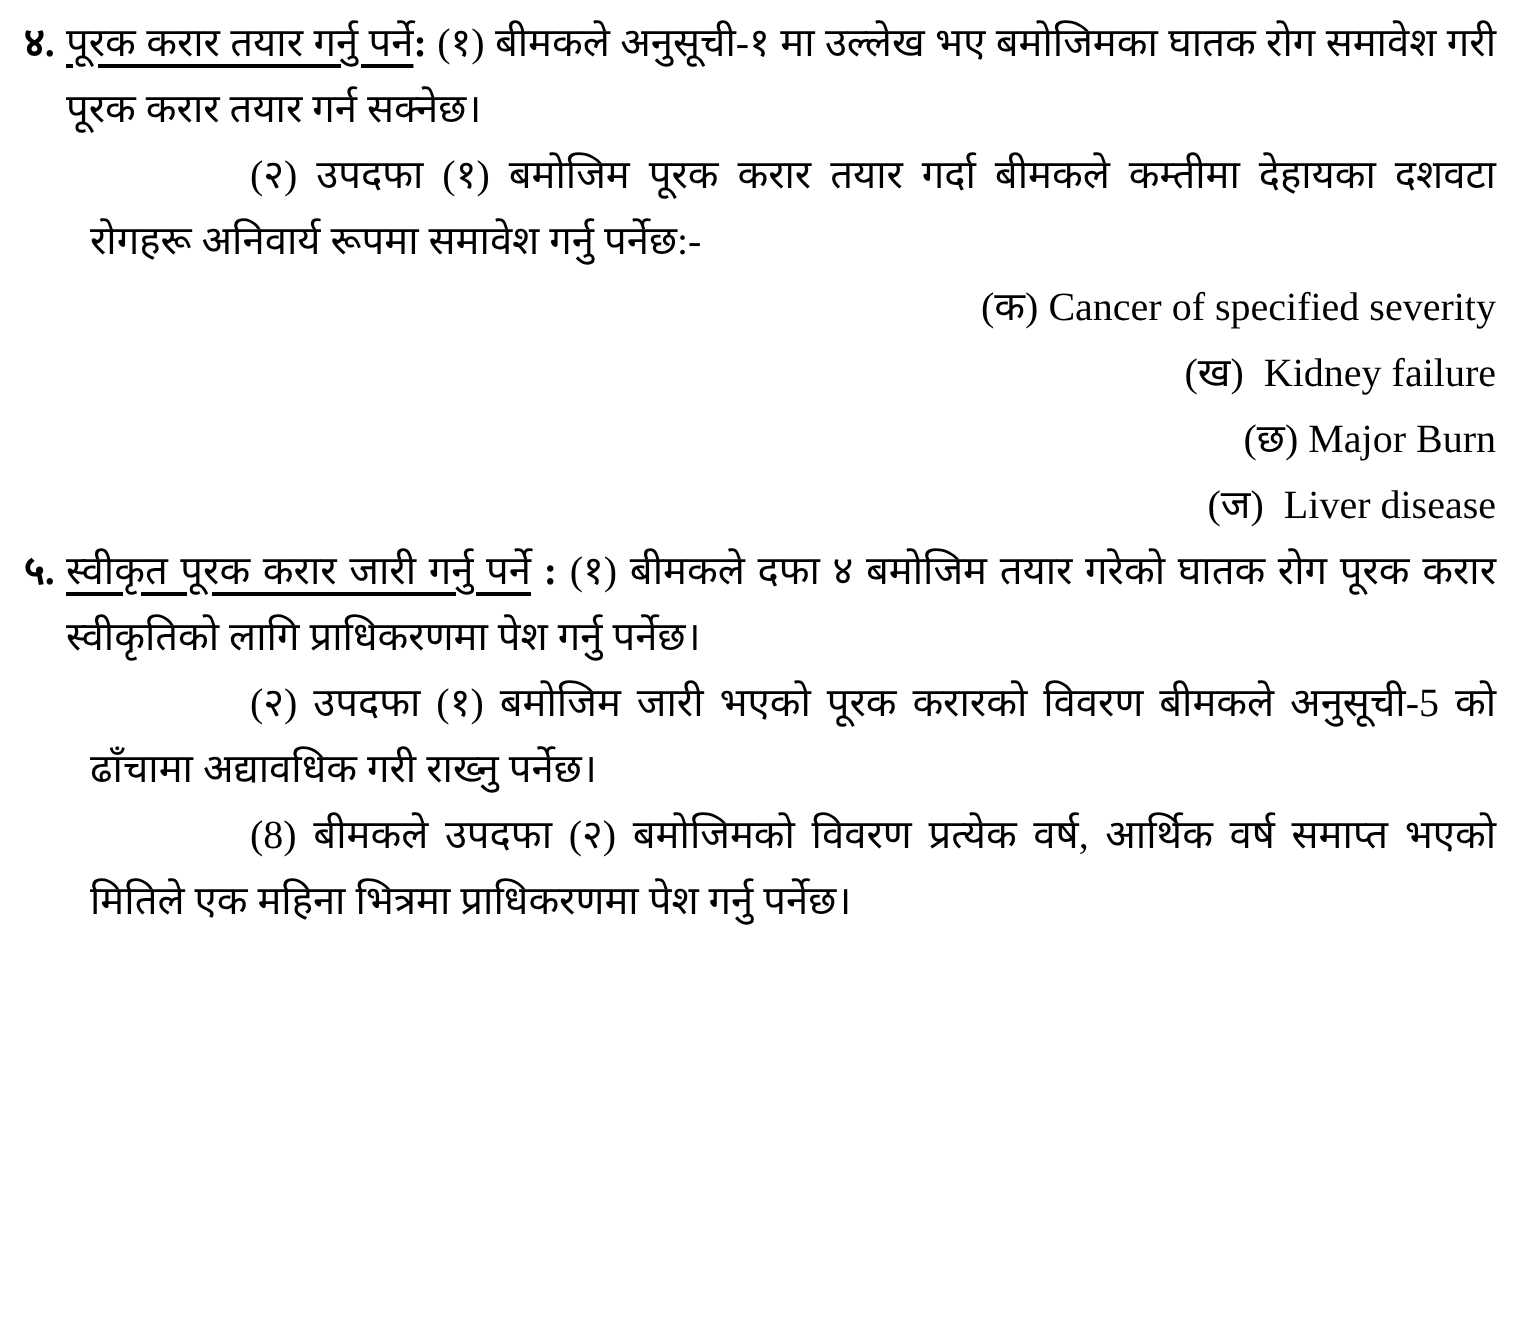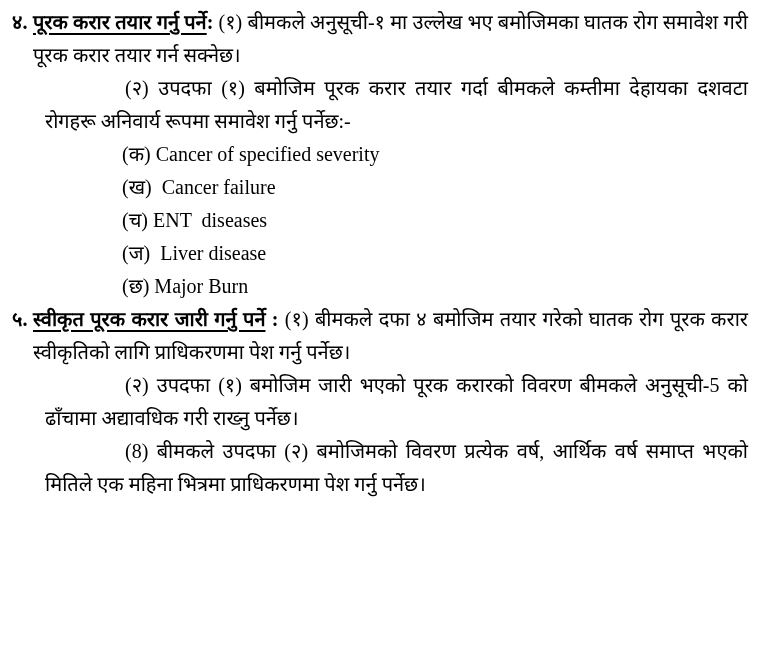--- a/index.html
+++ b/index.html
@@ -21,56 +21,55 @@
     margin-left: 21px;
     text-align: justify;
   }
   .secnum {
     position: absolute;
     left: -21px;
     top: 0;
     font-weight: bold;
   }
   .heading {
-    font-weight: bold;
+    font-weight: normal;
     text-decoration: underline;
     text-decoration-thickness: 2px;
     text-underline-offset: 4px;
   }
   .colon { font-weight: bold; }
   .sub {
     margin-left: 33px;
     text-indent: 80px;
     text-align: justify;
   }
-  .list { margin-left: 110px; }
+  .list { margin-left: 76px; text-align: right; }
   .li { white-space: pre; }
   .li-marker { white-space: pre; }
   .li-text { white-space: pre; }
 </style>
 </head>
 <body>
 
 <div class="page">
 
   <div class="section">
     <div class="lead">
       <span class="secnum">४.</span><span class="heading">पूरक करार तयार गर्नु पर्ने</span><span class="colon">:</span>
       <span class="body-text">(१) बीमकले अनुसूची-१ मा उल्लेख भए बमोजिमका घातक रोग समावेश गरी पूरक करार तयार गर्न सक्नेछ।</span>
     </div>
     <div class="sub">
       <span>(२) उपदफा (१) बमोजिम पूरक करार तयार गर्दा बीमकले कम्तीमा देहायका दशवटा रोगहरू अनिवार्य रूपमा समावेश गर्नु पर्नेछ:-</span>
     </div>
 
     <div class="list">
       <div class="li"><span class="li-marker">(क)</span><span class="li-text"> Cancer of specified severity</span></div>
-      <div class="li"><span class="li-marker">(ख)</span><span class="li-text">  Cancer failure</span></div>
-      <div class="li"><span class="li-marker">(च)</span><span class="li-text"> ENT  diseases</span></div>
+      <div class="li"><span class="li-marker">(ख)</span><span class="li-text">  Kidney failure</span></div>
+      <div class="li"><span class="li-marker">(छ)</span><span class="li-text"> Major Burn</span></div>
       <div class="li"><span class="li-marker">(ज)</span><span class="li-text">  Liver disease</span></div>
-      <div class="li"><span class="li-marker">(छ)</span><span class="li-text"> Major Burn</span></div>
     </div>
   </div>
 
   <div class="section">
     <div class="lead">
       <span class="secnum">५.</span><span class="heading">स्वीकृत पूरक करार जारी गर्नु पर्ने</span><span class="colon"> :</span>
       <span class="body-text">(१) बीमकले दफा ४ बमोजिम तयार गरेको घातक रोग पूरक करार स्वीकृतिको लागि प्राधिकरणमा पेश गर्नु  पर्नेछ।</span>
     </div>
     <div class="sub">
       <span>(२) उपदफा (१) बमोजिम जारी भएको पूरक करारको विवरण बीमकले अनुसूची-5 को ढाँचामा अद्यावधिक गरी राख्नु पर्नेछ।</span>

